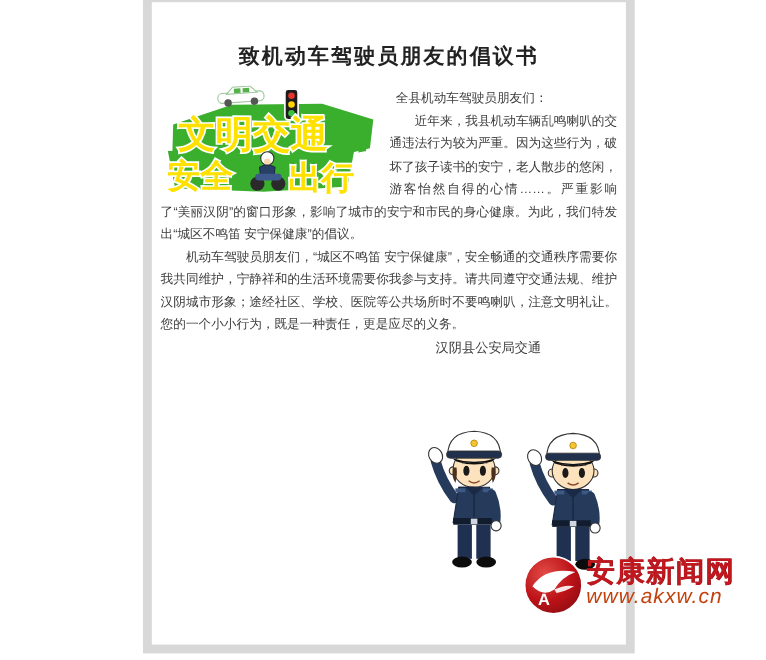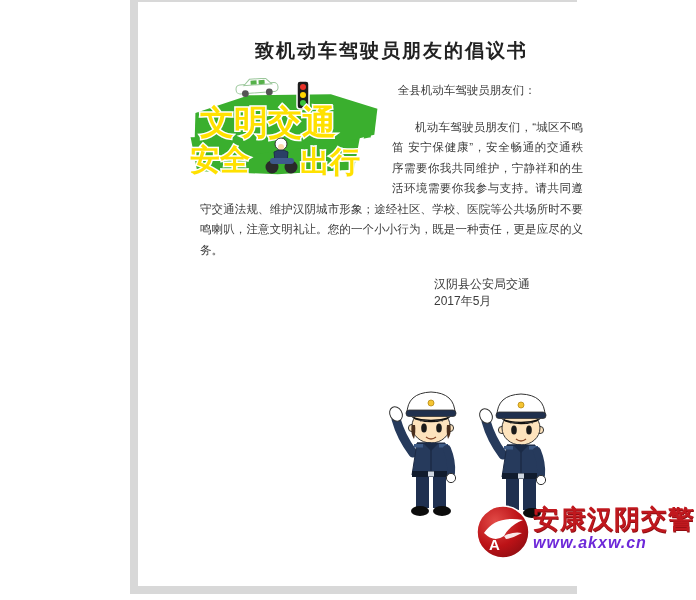--- a/index.html
+++ b/index.html
@@ -8,32 +8,31 @@
     background:#ffffff;
     font-family:"Liberation Sans","DejaVu Sans",sans-serif;
   }
   .page-shadow{
     position:absolute;left:130px;top:0;width:447px;height:594px;
     background:#d8d8d8;
   }
   .page{
     position:absolute;left:138px;top:2px;width:431px;height:584px;
     background:#ffffff;
-    padding-left:38px;
   }
   .doc-title{
     margin:36px 6px 16px 6px;
     text-align:center;font-size:19px;font-weight:bold;color:#222;
     letter-spacing:2px;
   }
   .doc-body{
     padding:0 8px;color:#3c3c3c;font-size:11.5px;line-height:20.5px;
     text-align:justify;
   }
-  .doc-body p{margin:16px;}
+  .doc-body p{margin:0;}
   .greeting{text-indent:0.5em;}
   .para{text-indent:2em;}
   .para-narrow{margin-right:180px !important;}
   .banner{
     float:left;width:200px;height:100px;margin:-2px 8px 2px 0;
     position:relative;
     text-decoration:underline;
   }
   .police{
     position:absolute;left:249px;top:379px;width:172px;height:138px;
@@ -46,21 +45,21 @@
     display:flex;align-items:flex-start;z-index:5;
   }
   .news-logo .badge{width:54px;height:54px;flex:0 0 auto;margin-top:1px;}
   .news-text{margin-left:3px;}
   .news-name{
     font-size:26px;font-weight:bold;color:#c0181e;letter-spacing:1px;
     line-height:30px;white-space:nowrap;
     text-shadow:0.5px 0.5px 0 #8d0d12;
   }
   .news-url{
-    font-size:16px;font-weight:bold;font-style:italic;color:#6d28d9;
+    font-size:19px;font-weight:normal;font-style:italic;color:#c2410c;
     line-height:18px;letter-spacing:1px;
   }
   .watermark{
     position:absolute;left:468px;top:563px;display:flex;align-items:center;
     color:#b4b4b4;font-size:13px;letter-spacing:1px;z-index:6;margin-top:40px;
   }
   .watermark svg{margin-right:4px;}
   text.banner-yellow{
     fill:#ffe100;stroke:#ffffff;stroke-width:3px;
     paint-order:stroke;font-weight:bold;
@@ -110,25 +109,25 @@
           <circle cx="97" cy="69" r="3" fill="#fcd9ae"></circle>
           <path d="M90,74 Q97,70 104,74 L103,84 L91,84 Z" fill="#2a3f66" stroke="#1c2c48" stroke-width="1"></path>
           <circle cx="88" cy="89" r="6.5" fill="#2a2a2a"></circle>
           <circle cx="107" cy="89" r="6.5" fill="#2a2a2a"></circle>
           <rect x="86" y="80" width="24" height="6" rx="3" fill="#3e5a8c"></rect>
         </g>
       </svg>
     </div>
 
     <p class="greeting">全县机动车驾驶员朋友们：</p>
+    <p class="para">近年来，我县机动车辆乱鸣喇叭的交通违法行为较为严重。因为这些行为，破坏了孩子读书的安宁，老人散步的悠闲，游客怡然自得的心情……。严重影响了“美丽汉阴”的窗口形象，影响了城市的安宁和市民的身心健康。为此，我们特发出“城区不鸣笛 安宁保健康”的倡议。</p>
     <p class="para">机动车驾驶员朋友们，“城区不鸣笛 安宁保健康”，安全畅通的交通秩序需要你我共同维护，宁静祥和的生活环境需要你我参与支持。请共同遵守交通法规、维护汉阴城市形象；途经社区、学校、医院等公共场所时不要鸣喇叭，注意文明礼让。您的一个小小行为，既是一种责任，更是应尽的义务。</p>
 
     <div class="signature">
       <div>汉阴县公安局交通</div>
-      <div>2017年5月</div>
     </div>
   </div>
 
   <div class="police">
     <svg width="172" height="138" viewBox="0 0 172 138">
       <defs>
         <g id="cop">
 
           <path d="M26,72 Q14,56 9,38" stroke="#263a5c" stroke-width="9" fill="none" stroke-linecap="round"></path>
           <ellipse cx="9" cy="33" rx="6" ry="7.5" fill="#ffffff" stroke="#333" stroke-width="1" transform="rotate(-30 9 33)"></ellipse>
@@ -189,21 +188,21 @@
         <stop offset="60%" stop-color="#bc1217"></stop>
         <stop offset="100%" stop-color="#8d0d12"></stop>
       </radialGradient>
     </defs>
     <circle cx="27" cy="27" r="26" fill="url(#rg)" stroke="#ffffff" stroke-width="1.5"></circle>
     <path d="M8,28 Q20,10 47,15 Q34,20 28,31 Q18,38 8,28 Z" fill="#ffffff"></path>
     <path d="M28,31 Q38,26 46,28 Q37,33 30,34 Z" fill="#ffffff" opacity="0.9"></path>
     <text x="13" y="45" font-size="15" font-weight="bold" fill="#ffffff" font-family="Liberation Sans, DejaVu Sans, sans-serif">A</text>
   </svg>
   <div class="news-text">
-    <div class="news-name">安康汉阴交警</div>
+    <div class="news-name">安康新闻网</div>
     <div class="news-url">www.akxw.cn</div>
   </div>
 </div>
 
 <div class="watermark">
   <svg width="16" height="16" viewBox="0 0 16 16">
     <circle cx="6" cy="6" r="3" fill="none" stroke="#b8b8b8" stroke-width="1.3"></circle>
     <path d="M1.5,13 Q6,8.5 14,11.5" fill="none" stroke="#b8b8b8" stroke-width="1.3"></path>
     <circle cx="12.5" cy="5.5" r="1" fill="#b8b8b8"></circle>
   </svg>

